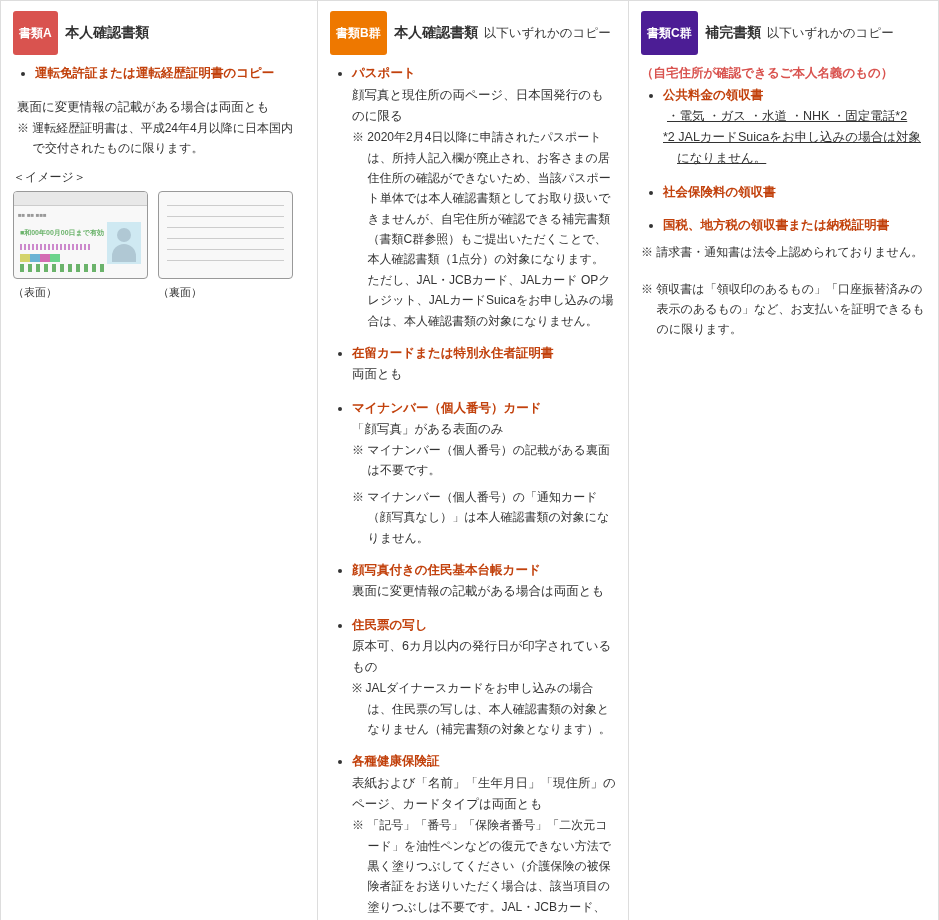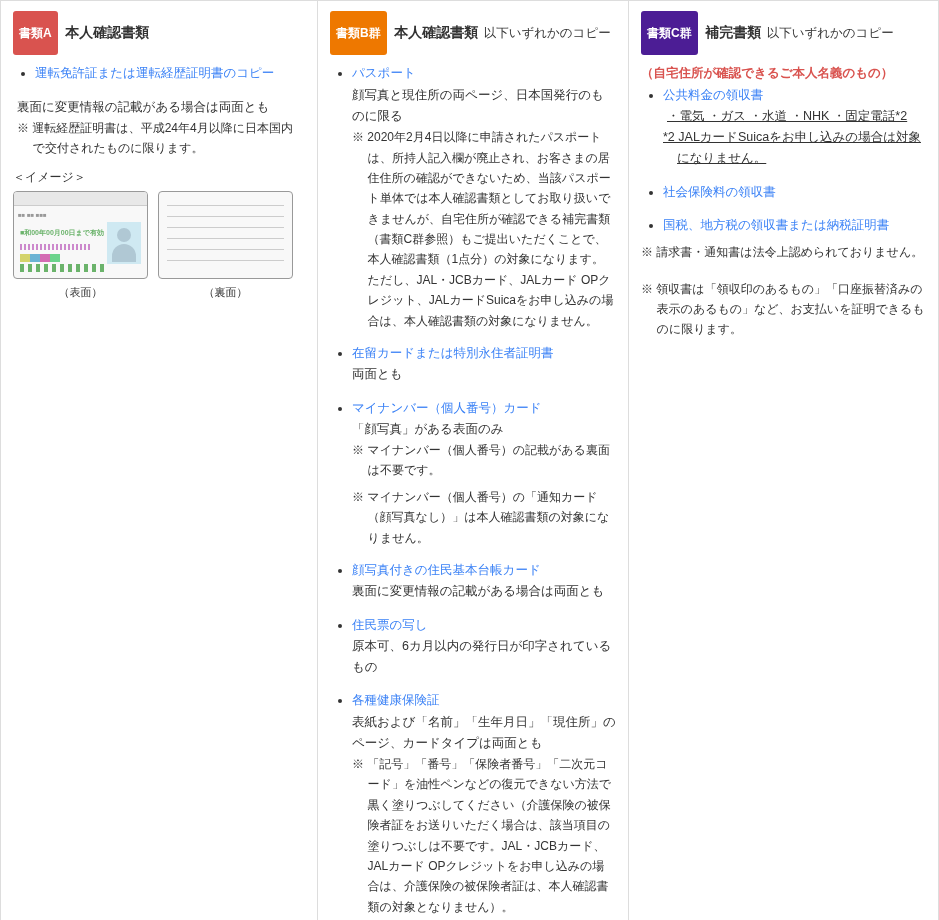--- a/index.html
+++ b/index.html
@@ -11,31 +11,31 @@
 .colC { width: 310px; border-left: none; }
 .header { margin-bottom: 8px; }
 .badge { display: inline-block; color: #fff; font-weight: bold; font-size: 12px; padding: 12px 6px; border-radius: 3px; margin-right: 4px; vertical-align: middle; }
 .badgeA { background: #d9534f; }
 .badgeB { background: #ee7800; }
 .badgeC { background: #4c1d95; }
 .title { font-weight: bold; font-size: 14px; vertical-align: middle; }
 .subtitle { font-size: 12.5px; vertical-align: middle; margin-left: 2px; }
 ul.main { list-style: disc; padding-left: 22px; }
 ul.main > li { margin-bottom: 12px; }
-ul.main > li > .itemtitle { font-weight: normal; color: #3b82f6; text-align: center; }
+ul.main > li > .itemtitle { font-weight: bold; color: #c2410c; text-align: center; }
 .desc { font-size: 12.5px; }
 .note { font-size: 12px; padding-left: 1.3em; text-indent: -1.3em; }
 .note::before { content: "※ "; }
 .note-out { font-size: 12px; padding-left: 1.3em; text-indent: -1.3em; margin-top: 16px; }
 .note-out::before { content: "※ "; }
 .red { color: #d9534f; font-weight: bold; }
 .sub { padding-left: 4px; font-size: 12.5px; text-decoration: underline; }
 .img-label { font-size: 12px; margin: 8px 0 4px; }
 .imgs { display: flex; gap: 10px; }
-.imgbox { text-align: center; }
+.imgbox { text-align: left; }
 .card-front, .card-back { width: 135px; height: 88px; border: 1px solid #999; border-radius: 4px; background: #f8f8f8; position: relative; overflow: hidden; }
 .card-front .topbar { height: 14px; background: #e8e8e8; border-bottom: 1px solid #ccc; }
 .card-front .idrow { position: absolute; left: 4px; top: 18px; font-size: 6px; color: #999; }
 .card-front .daterow { position: absolute; left: 6px; top: 35px; font-size: 7px; color: #6bb36b; font-weight: bold; }
 .card-front .photo { position: absolute; right: 6px; top: 30px; width: 34px; height: 42px; background: #cfe9f2; }
 .card-front .photo .head { position: absolute; left: 10px; top: 6px; width: 14px; height: 14px; border-radius: 50%; background: #b0c8d4; }
 .card-front .photo .body { position: absolute; left: 5px; top: 22px; width: 24px; height: 18px; background: #b0c8d4; border-radius: 12px 12px 0 0; }
 .card-front .barcode1 { position: absolute; left: 6px; top: 52px; width: 70px; height: 6px; background: repeating-linear-gradient(90deg,#c8c,#c8c 2px,transparent 2px,transparent 4px); }
 .card-front .colorblocks { position: absolute; left: 6px; top: 62px; display: flex; }
 .card-front .colorblocks span { width: 10px; height: 8px; }
@@ -124,20 +124,21 @@
         <div class="note">マイナンバー（個人番号）の記載がある裏面は不要です。</div>
         <div class="note" style="margin-top:6px">マイナンバー（個人番号）の「通知カード（顔写真なし）」は本人確認書類の対象になりません。</div>
       </li>
       <li>
         <span class="itemtitle">顔写真付きの住民基本台帳カード</span>
         <div class="desc">裏面に変更情報の記載がある場合は両面とも</div>
       </li>
       <li>
         <span class="itemtitle">住民票の写し</span>
         <div class="desc">原本可、6カ月以内の発行日が印字されているもの</div>
+        <div class="note">JALダイナースカードをお申し込みの場合は、住民票の写しは、本人確認書類の対象となりません（補完書類の対象となります）。</div>
       </li>
       <li>
         <span class="itemtitle">各種健康保険証</span>
         <div class="desc">表紙および「名前」「生年月日」「現住所」のページ、カードタイプは両面とも</div>
         <div class="note">「記号」「番号」「保険者番号」「二次元コード」を油性ペンなどの復元できない方法で黒く塗りつぶしてください（介護保険の被保険者証をお送りいただく場合は、該当項目の塗りつぶしは不要です。JAL・JCBカード、JALカード OPクレジットをお申し込みの場合は、介護保険の被保険者証は、本人確認書類の対象となりません）。</div>
       </li>
     </ul>
 
   </div>
 

